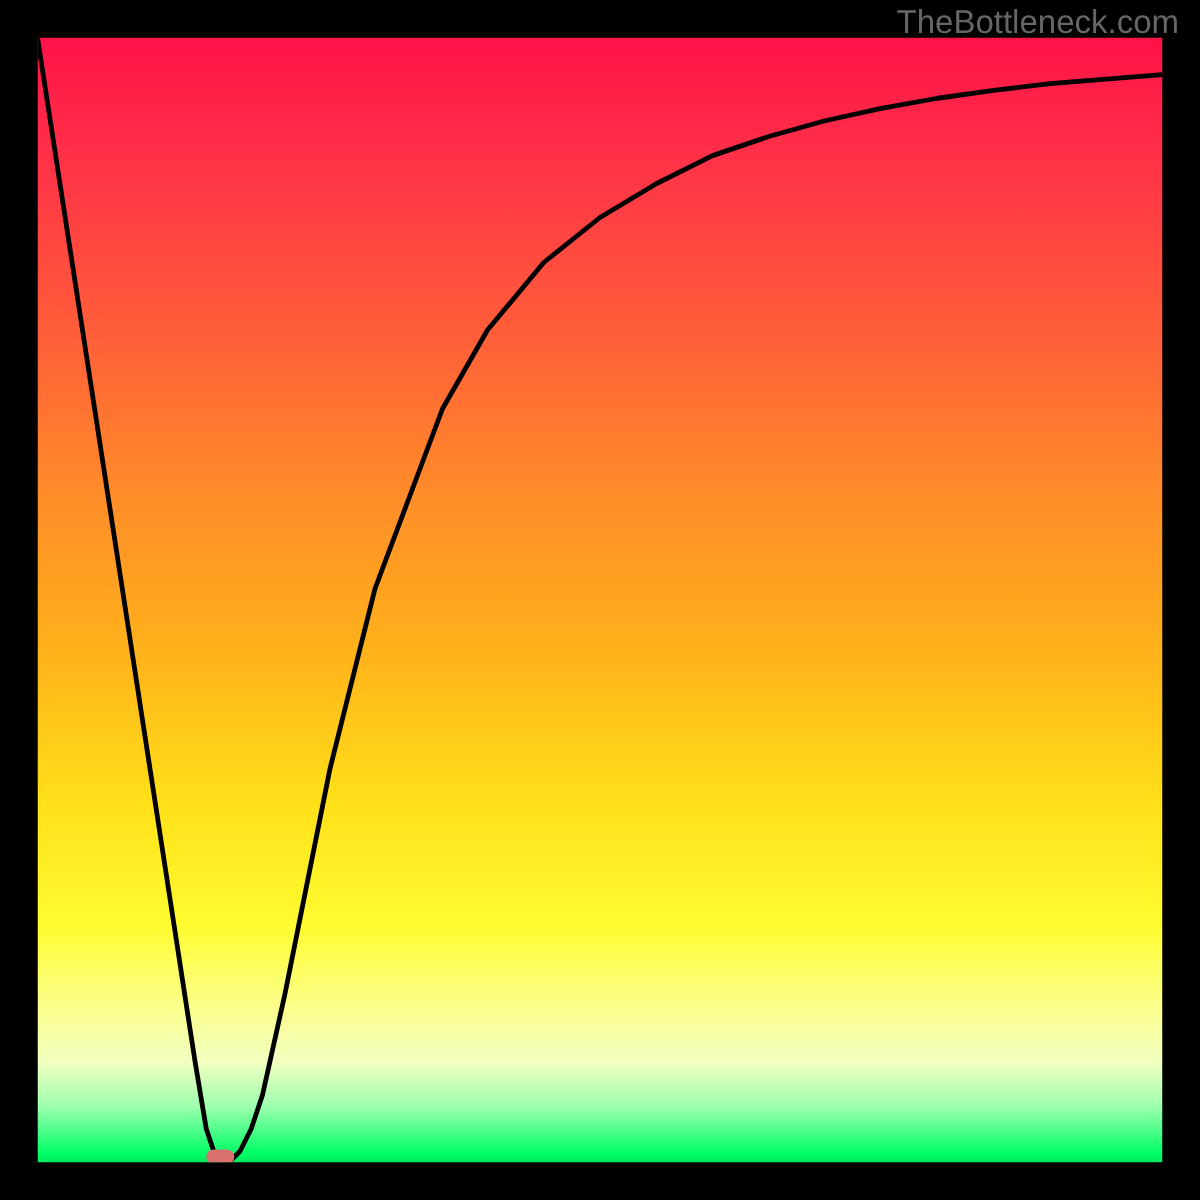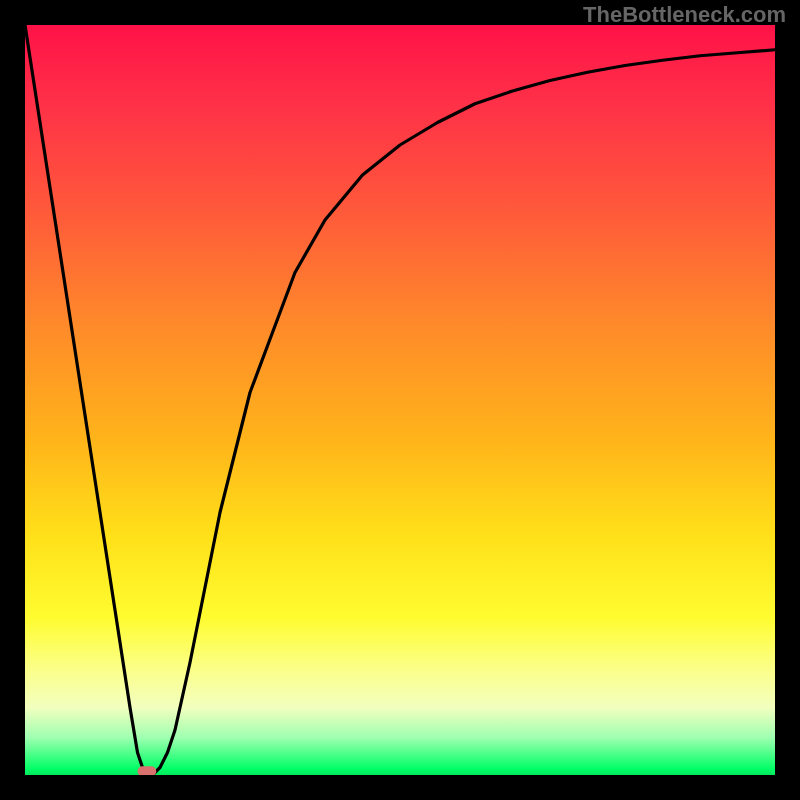--- a/index.html
+++ b/index.html
@@ -10,21 +10,21 @@
     background: #000000;
     position: relative;
   }
   .watermark {
     position: absolute;
     top: 2px;
     right: 14px;
     color: #666666;
     font-family: Arial, Helvetica, sans-serif;
     font-size: 22px;
-    font-weight: 700;
+    font-weight: 400;
     z-index: 10;
     margin-left: 24px;
   }
   .plot-frame {
     position: absolute;
     left: 25px;
     top: 25px;
     width: 750px;
     height: 750px;
     overflow: hidden;

